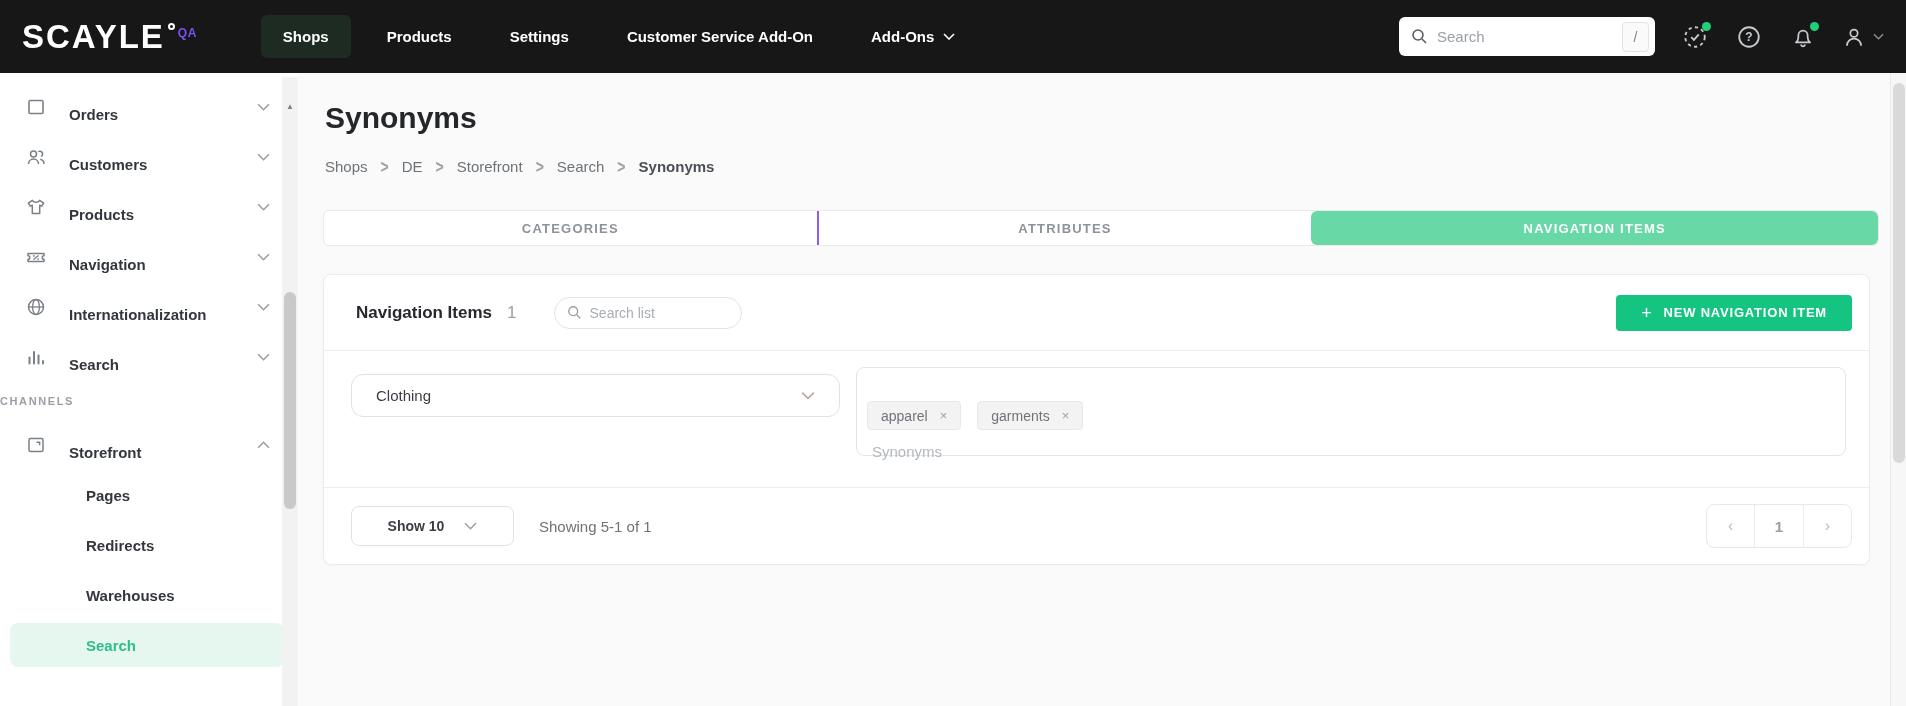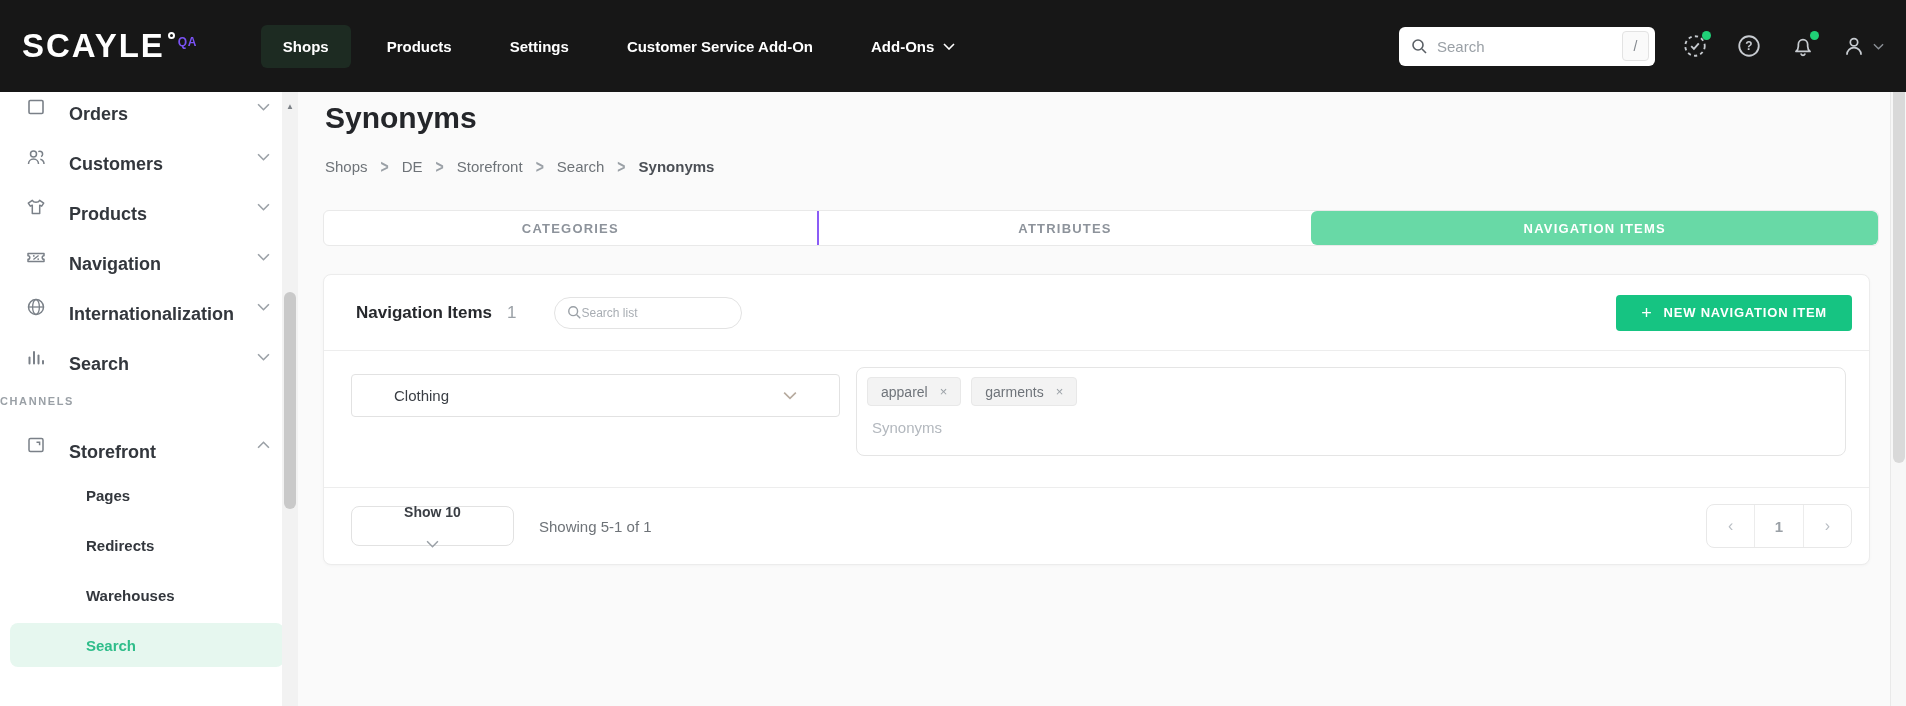--- a/index.html
+++ b/index.html
@@ -1,20 +1,20 @@
 <!DOCTYPE html>
 <html><head>
 <meta charset="utf-8">
 <style>
   * { box-sizing: border-box; margin: 0; padding: 0; }
   html,body { width:1906px; height:706px; overflow:hidden; }
   body { font-family:"Liberation Sans", sans-serif; background:#fafafa; position:relative; }
 
   
-  .topnav { position:absolute; left:0; top:0; width:1906px; height:92px; background:#171717;
+  .topnav { position:absolute; left:0; top:0; width:1906px; height:73px; background:#171717;
             display:flex; align-items:center; z-index:30; }
   .logo { display:flex; align-items:flex-start; margin-left:22px; cursor:pointer; }
   .logo-text { color:#fff; font-size:33px; font-weight:800; letter-spacing:2px; line-height:40px; }
   .logo-deg { width:7px; height:7px; border:2px solid #fff; border-radius:50%; display:inline-block; margin:6px 3px 0 3px; }
   .logo-qa { color:#7a52f4; font-size:12px; font-weight:800; margin-top:9px; letter-spacing:.5px; }
   .topnav-menu { display:flex; align-items:center; gap:14px; margin-left:64px; }
   .tn-item { color:#fff; font-size:15px; font-weight:700; padding:13px 22px; border-radius:6px; cursor:pointer; white-space:nowrap;
              display:flex; align-items:center; gap:9px; }
   .tn-item.active { background:#1d2b22; }
   .topnav-right { margin-left:auto; display:flex; align-items:center; margin-right:22px; }
@@ -30,21 +30,21 @@
   .tn-user { display:flex; align-items:center; gap:6px; margin-left:24px; cursor:pointer; }
 
   
   .sidebar { position:absolute; left:0; top:73px; width:298px; bottom:0; background:#fff; z-index:20; }
   .side-scroll { position:absolute; right:0; top:4px; bottom:0; width:16px; background:#f2f2f2; }
   .side-scroll .arrow { position:absolute; top:26px; left:0; width:16px; text-align:center; font-size:8px; color:#7d8288; line-height:8px; }
   .side-scroll .thumb { position:absolute; top:215px; left:2px; width:12px; height:217px; background:#c9c9c9; border-radius:6px; }
   .side-list { padding-top:9px; }
   .side-item { position:relative; height:50px; display:flex; align-items:center; padding-left:24px; cursor:pointer; }
   .sicon { width:23px; display:flex; justify-content:center; }
-  .slabel { margin-left:22px; font-size:18px; font-weight:700; color:#33373d;margin-top:14px; }
+  .slabel { margin-left:22px; font-size:15px; font-weight:700; color:#33373d;margin-top:14px; }
   .schev { position:absolute; right:28px; top:50%; transform:translateY(-50%); display:flex; }
   .side-section { height:38px; display:flex; align-items:center; font-size:11px; font-weight:700;
                   letter-spacing:1.6px; color:#9aa0a6; }
   .side-sub { position:relative; height:50px; display:flex; align-items:center; padding-left:86px; font-size:15px; font-weight:700;
               color:#33373d; cursor:pointer; }
   .side-sub.active { color:#2fbd8a; }
   .side-sub .hl { position:absolute; left:10px; right:14px; top:3px; bottom:3px; background:#e6f7ef; border-radius:8px; z-index:0; }
   .side-sub span.txt { position:relative; z-index:1; }
 
   
@@ -64,45 +64,45 @@
   .tab + .tab { border-left:2px solid #8b5cf6; }
   .tab.active { flex:1.15 1 0; background:#68d9a6; color:#fff; border-left:none; border-radius:6px; }
 
   .card { position:absolute; left:25px; top:201px; width:1547px; height:291px; background:#fff; border:1px solid #ececec;
           border-radius:8px; box-shadow:0 1px 3px rgba(0,0,0,.03); display:flex; flex-direction:column; }
   .card-header { height:76px; flex:none; display:flex; align-items:center; padding:0 17px 0 32px; border-bottom:1px solid #ededed; }
   .ch-title { font-size:17px; font-weight:700; color:#26282c; }
   .ch-count { font-size:17px; color:#9aa0a6; margin-left:15px; }
   .ch-search { width:188px; height:32px; border:1px solid #e3e3e3; border-radius:16px; display:flex; align-items:center;
                padding:0 12px; margin-left:37px; background:#fff; }
-  .ch-search input { border:none; outline:none; flex:1; font-size:12px; margin-left:0; min-width:0; color:#3a3e44;
+  .ch-search input { border:none; outline:none; flex:1; font-size:14px; margin-left:8px; min-width:0; color:#3a3e44;
                      font-family:"Liberation Sans", sans-serif; }
   .ch-search input::placeholder { color:#a8adb3; }
   .new-btn { margin-left:auto; height:36px; padding:0 25px; background:#16c482; border:none; border-radius:4px; color:#fff;
              font-size:13px; font-weight:700; letter-spacing:.8px; display:flex; align-items:center; gap:11px; cursor:pointer;
              font-family:"Liberation Sans", sans-serif; }
   .new-btn .plus { font-size:18px; font-weight:400; line-height:1; }
 
   .card-body { position:relative; flex:1; }
-  .cat-select { position:absolute; left:27px; top:23px; width:489px; height:43px; border:1px solid #e2e2e2; border-radius:4px;
-                background:#fff; display:flex; align-items:center; padding:0 42px; cursor:pointer; }
+  .cat-select { position:absolute; left:27px; top:23px; width:489px; height:43px; border:1px solid #e2e2e2; border-radius:12px;
+                background:#fff; display:flex; align-items:center; padding:0 24px; cursor:pointer; }
   .cat-select .val { font-size:15px; color:#3a3e44; }
   .cat-select .chev { margin-left:auto; display:flex; }
   .tags-box { position:absolute; left:532px; top:16px; width:990px; height:89px; border:1px solid #e5e5e5; border-radius:8px;
               background:#fff; padding:9px 10px; cursor:text; }
-  .tags-row { display:flex; gap:10px; }
+  .tags-row { display:flex; gap:16px;margin-top:24px; }
   .tag { height:29px; background:#f3f3f3; border:1px solid #e8e8e8; border-radius:4px; display:flex; align-items:center;
          padding:0 13px; gap:12px; font-size:14px; color:#6f747a; }
   .tag .x { color:#9aa0a6; font-size:13px; cursor:pointer; line-height:1; }
   .tags-ph { margin:13px 0 0 5px; font-size:15px; color:#b3b8be; }
 
   .card-footer { flex:none; height:77px; border-top:1px solid #ededed; display:flex; align-items:center;
                  padding:0 17px 0 27px; }
   .show-box { width:163px; height:40px; border:1px solid #e2e2e2; border-radius:8px; background:#fff; display:flex;
-              align-items:center; justify-content:center; gap:20px; cursor:pointer;flex-direction:column; }
+              align-items:center; justify-content:center; gap:20px; cursor:pointer; }
   .show-box .lbl { font-size:14px; font-weight:700; color:#3a3e44; }
   .showing { margin-left:25px; font-size:15px; color:#6e7378; }
   .pager { margin-left:auto; width:146px; height:44px; border:1px solid #e8e8e8; border-radius:8px; background:#fff;
            display:flex; overflow:hidden; }
   .pager > div { flex:1; display:flex; align-items:center; justify-content:center; cursor:pointer; font-size:16px; color:#b9bec4; }
   .pager .pg { border-left:1px solid #ececec; border-right:1px solid #ececec; font-size:15px; font-weight:600; color:#9aa0a6; }
 
   svg { display:block; }
 </style>
 </head>

